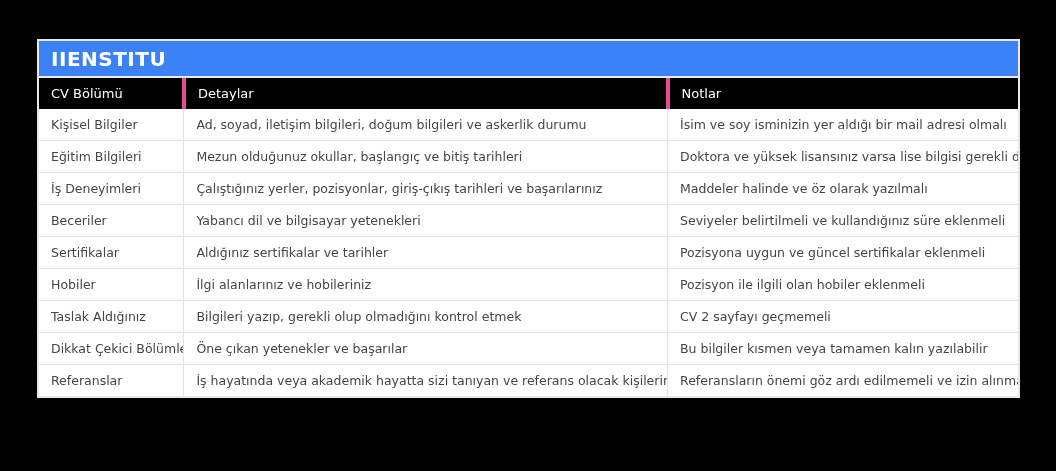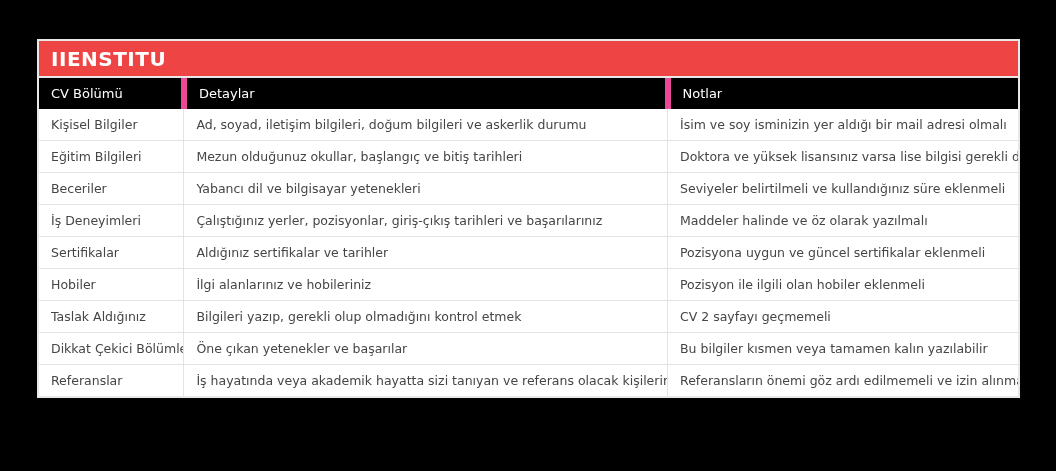--- a/index.html
+++ b/index.html
@@ -16,21 +16,21 @@
   }
   .table-card {
     position: absolute;
     left: 37px; top: 39px;
     width: 983px;
     background: #ffffff;
     border: 2px solid #e8e8e8;
   }
   .title-bar {
     height: 37px;
-    background: #ef4444;
+    background: #3b82f6;
     color: #ffffff;
     display: flex;
     align-items: center;
     padding: 0 12px;
     font-size: 20px;
     font-weight: bold;
     letter-spacing: 0.5px;
     border-bottom: 2px solid #e8e8e8;
   }
   table.cv-table {
@@ -46,21 +46,21 @@
     color: #ffffff;
     font-size: 13px;
     font-weight: normal;
     text-align: left;
     padding: 8px 12px;
     line-height: 15px;
     white-space: nowrap;
     overflow: hidden;
   }
   table.cv-table thead th + th {
-    border-left: 6px solid #ec4899;
+    border-left: 4px solid #ec4899;
   }
   table.cv-table tbody td {
     background: #ffffff;
     color: #454545;
     font-size: 12.5px;
     line-height: 15px;
     padding: 8px 12px;
     white-space: nowrap;
     overflow: hidden;
     border-top: 1px solid #e3e3e3;
@@ -96,28 +96,28 @@
             <td>Kişisel Bilgiler</td>
             <td>Ad, soyad, iletişim bilgileri, doğum bilgileri ve askerlik durumu</td>
             <td>İsim ve soy isminizin yer aldığı bir mail adresi olmalı</td>
           </tr>
           <tr>
             <td>Eğitim Bilgileri</td>
             <td>Mezun olduğunuz okullar, başlangıç ve bitiş tarihleri</td>
             <td>Doktora ve yüksek lisansınız varsa lise bilgisi gerekli değil</td>
           </tr>
           <tr>
+            <td>İş Deneyimleri</td>
+            <td>Çalıştığınız yerler, pozisyonlar, giriş-çıkış tarihleri ve başarılarınız</td>
+            <td>Maddeler halinde ve öz olarak yazılmalı</td>
+          </tr>
+          <tr>
             <td>Beceriler</td>
             <td>Yabancı dil ve bilgisayar yetenekleri</td>
             <td>Seviyeler belirtilmeli ve kullandığınız süre eklenmeli</td>
-          </tr>
-          <tr>
-            <td>İş Deneyimleri</td>
-            <td>Çalıştığınız yerler, pozisyonlar, giriş-çıkış tarihleri ve başarılarınız</td>
-            <td>Maddeler halinde ve öz olarak yazılmalı</td>
           </tr>
           <tr>
             <td>Sertifikalar</td>
             <td>Aldığınız sertifikalar ve tarihler</td>
             <td>Pozisyona uygun ve güncel sertifikalar eklenmeli</td>
           </tr>
           <tr>
             <td>Hobiler</td>
             <td>İlgi alanlarınız ve hobileriniz</td>
             <td>Pozisyon ile ilgili olan hobiler eklenmeli</td>

